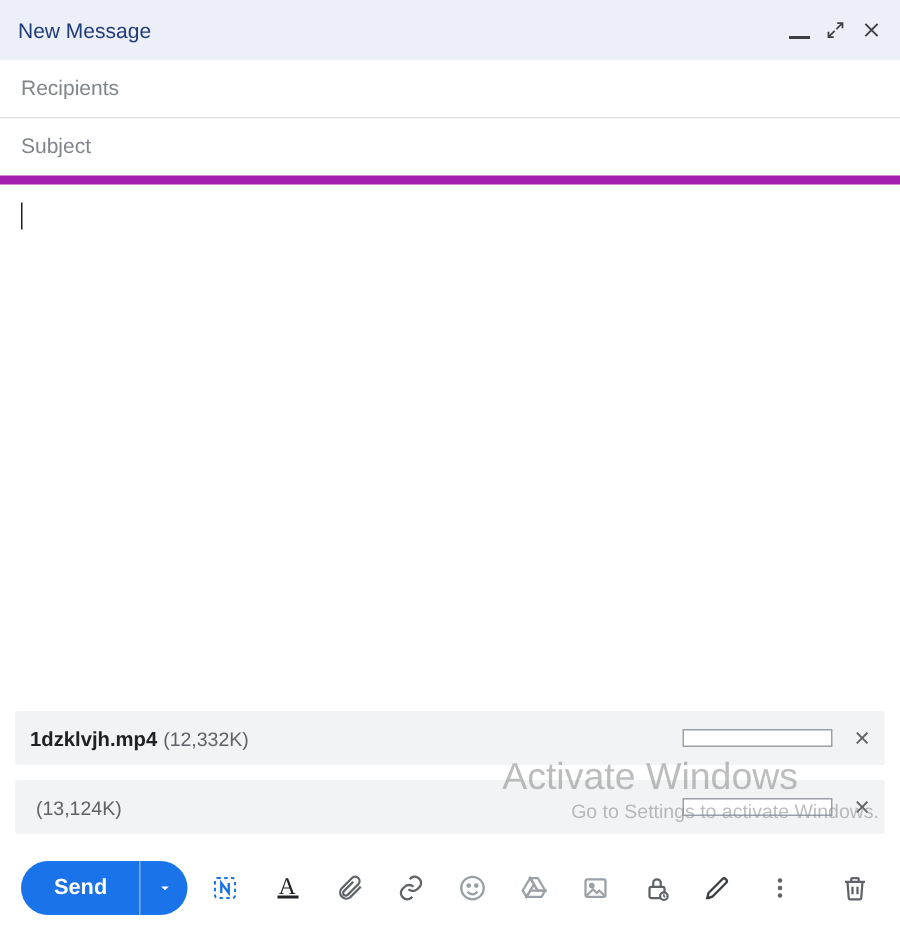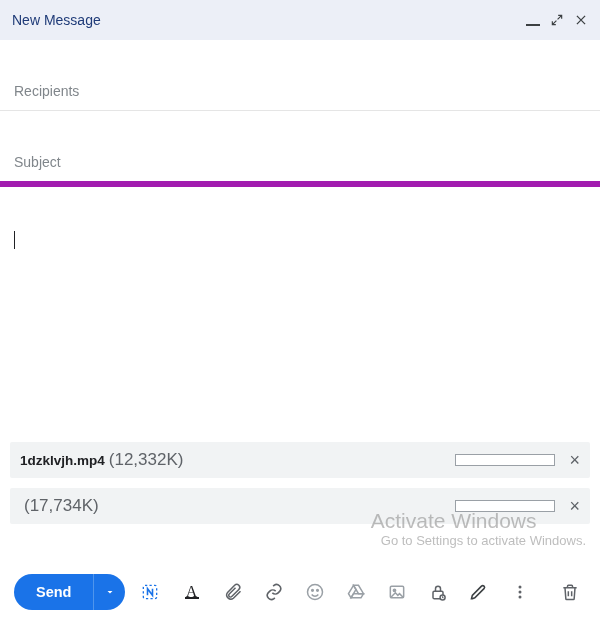--- a/index.html
+++ b/index.html
@@ -1,17 +1,17 @@
 <!DOCTYPE html>
 <html><head>
 <meta charset="utf-8">
 <style>
   * { box-sizing: border-box; margin: 0; padding: 0; }
   html, body { width: 600px; height: 620px; font-family: Arial, Helvetica, sans-serif; background: #fff; }
-  .window { width: 600px; height: 620px; display: flex; flex-direction: column; position: relative; gap: 32px; }
+  .window { width: 600px; height: 620px; display: flex; flex-direction: column; position: relative; }
 
   
   .titlebar { height: 40px; background: #eceff7; display: flex; align-items: center; padding: 0 12px; }
   .title { color: #1f3b78; font-size: 14px; font-weight: 500; flex: 1; }
   .win-ctrls { display: flex; gap: 10px; align-items: center; }
   .win-ctrls svg, .win-ctrls span { width: 14px; height: 14px; color: #3c4043; }
   .min-line { display:inline-block; width:12px; height:0; border-bottom:2px solid #3c4043; margin-bottom:2px; cursor:pointer;}
   .close-x { font-size:16px; cursor:pointer; }
 
   
@@ -21,39 +21,39 @@
   .subject-row { border-bottom: 6px solid #a21caf; }
 
   
   .body-area { flex: 1; padding: 12px 14px 4px 14px; position: relative; }
   .body-area .cursor { display:inline-block; width:0; height:18px; border-left:1px solid #202124; }
 
   
   .attachments { padding: 0 10px 8px 10px; display:flex; flex-direction:column; gap:10px; }
   .attach { background: #f1f3f4; height: 36px; display:flex; align-items:center; padding:16px 10px; border-radius:2px; }
   .attach-name { font-size: 13.5px; font-weight: 700; color:#202124; }
-  .attach-size { font-size: 17px; color:#5f6368; margin-left:4px; }
+  .attach-size { font-size: 13px; color:#5f6368; margin-left:4px; }
   .attach-spacer { flex:1; }
   .progress { width:100px; height:12px; border:1px solid #9aa0a6; background:#fff; }
   .attach-remove { margin-left:14px; font-size:18px; color:#5f6368; cursor:pointer; }
 
   
   .toolbar { height: 56px; display:flex; align-items:center; padding: 0 14px; gap:9px; }
   .send-split { display:flex; height:36px; }
   .send-btn { background:#1a73e8; color:#fff; border:none; font-size:14.5px; font-weight:600; padding:0 22px; border-radius:18px 0 0 18px; cursor:pointer; }
   .send-more { background:#1a73e8; color:#fff; border:none; width:32px; border-radius:0 18px 18px 0; border-left:1px solid #4f95ec; cursor:pointer; display:flex; align-items:center; justify-content:center;}
   .tool-icon { width:36px; height:36px; display:flex; align-items:center; justify-content:center; color:#5f6368; cursor:pointer; border-radius:4px; }
   .tool-icon svg { width:20px; height:20px; }
   .n-icon { color:#1a73e8; }
   .toolbar-spacer { flex:1; }
   .trash { color:#5f6368; }
 
   
   .watermark { position:absolute; right:14px; bottom:72px; text-align:left; pointer-events:none; }
-  .watermark .wm1 { font-size:21px; color:#888; opacity:0.55;margin-left:36px; }
+  .watermark .wm1 { font-size:25px; color:#888; opacity:0.55; }
   .watermark .wm2 { font-size:13px; color:#888; opacity:0.55;margin-left:46px; }
 
   .underline-bar { position:absolute; bottom:3px; left:3px; right:3px; height:2px; background:#202124; }
   .a-wrap { position:relative; width:20px; height:20px; display:flex; align-items:center; justify-content:center; font-family: 'Times New Roman', serif; font-size:16px; }
 </style>
 </head>
 <body>
 
 <div class="window">
 
@@ -88,21 +88,21 @@
 
   <div class="attachments">
     <div class="attach">
       <span class="attach-name">1dzklvjh.mp4</span>
       <span class="attach-size">(12,332K)</span>
       <span class="attach-spacer"></span>
       <div class="progress"></div>
       <span class="attach-remove">×</span>
     </div>
     <div class="attach">
-      <span class="attach-size">(17,734K)</span>
+      <span class="attach-size">(13,124K)</span>
       <span class="attach-spacer"></span>
       <div class="progress"></div>
       <span class="attach-remove">×</span>
     </div>
   </div>
 
   <div class="toolbar">
     <div class="send-split">
       <button class="send-btn">Send</button>
       <button class="send-more">

